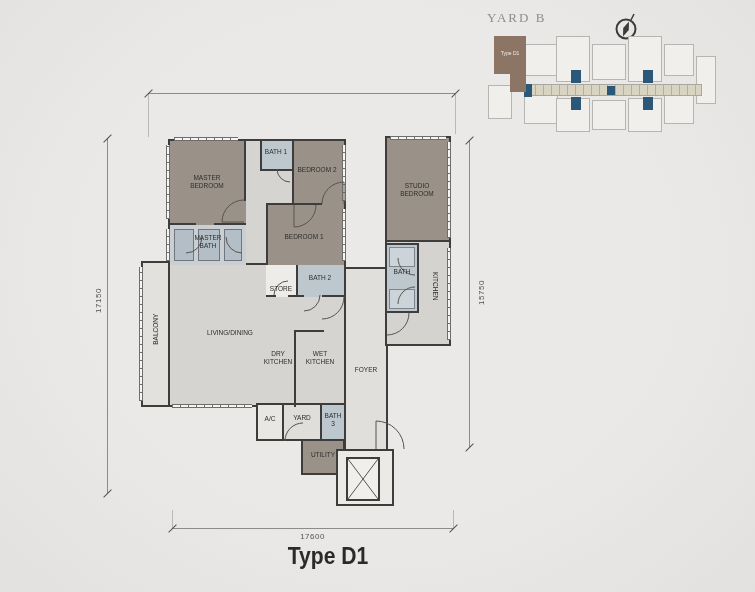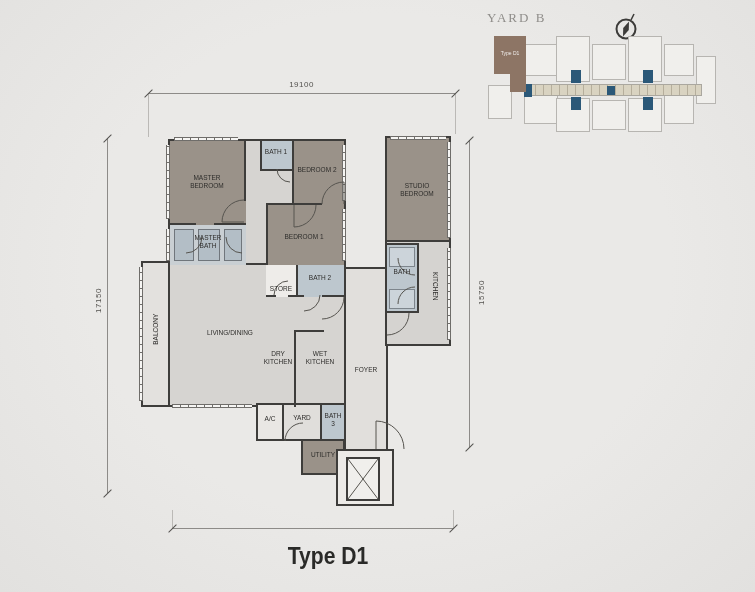--- a/index.html
+++ b/index.html
@@ -185,32 +185,32 @@
   <div class="lbl" style="left:259px;top:415px;width:22px;">A/C</div>
   <div class="lbl" style="left:284px;top:414px;width:36px;">YARD</div>
   <div class="lbl" style="left:324px;top:412px;width:18px;">BATH 3</div>
   <div class="lbl" style="left:302px;top:451px;width:42px;">UTILITY</div>
 
   <div class="dimline" style="left:148px;top:93px;width:307px;height:1px;"></div>
   <div class="ext" style="left:148px;top:93px;width:1px;height:44px;"></div>
   <div class="ext" style="left:455px;top:93px;width:1px;height:41px;"></div>
   <div class="tick" style="left:143px;top:93px;"></div>
   <div class="tick" style="left:450px;top:93px;"></div>
-  <div class="dimlbl" style="left:148px;top:80px;width:307px;">19100</div>
 
   <div class="dimline" style="left:107px;top:138px;width:1px;height:355px;"></div>
   <div class="tick" style="left:102px;top:138px;"></div>
   <div class="tick" style="left:102px;top:493px;"></div>
   <div class="dimlbl vlbl-l" style="left:76px;top:296px;width:44px;">17150</div>
 
   <div class="dimline" style="left:469px;top:140px;width:1px;height:307px;"></div>
   <div class="tick" style="left:464px;top:140px;"></div>
   <div class="tick" style="left:464px;top:447px;"></div>
   <div class="dimlbl vlbl-l" style="left:459px;top:288px;width:44px;">15750</div>
 
   <div class="dimline" style="left:172px;top:528px;width:281px;height:1px;"></div>
   <div class="ext" style="left:172px;top:510px;width:1px;height:18px;"></div>
   <div class="ext" style="left:453px;top:510px;width:1px;height:18px;"></div>
   <div class="tick" style="left:167px;top:528px;"></div>
   <div class="tick" style="left:448px;top:528px;"></div>
+  <div class="dimlbl" style="left:172px;top:532px;width:281px;">17600</div>
 </section>
 
 <h1 id="plan-title">Type D1</h1>
 
 </body></html>

